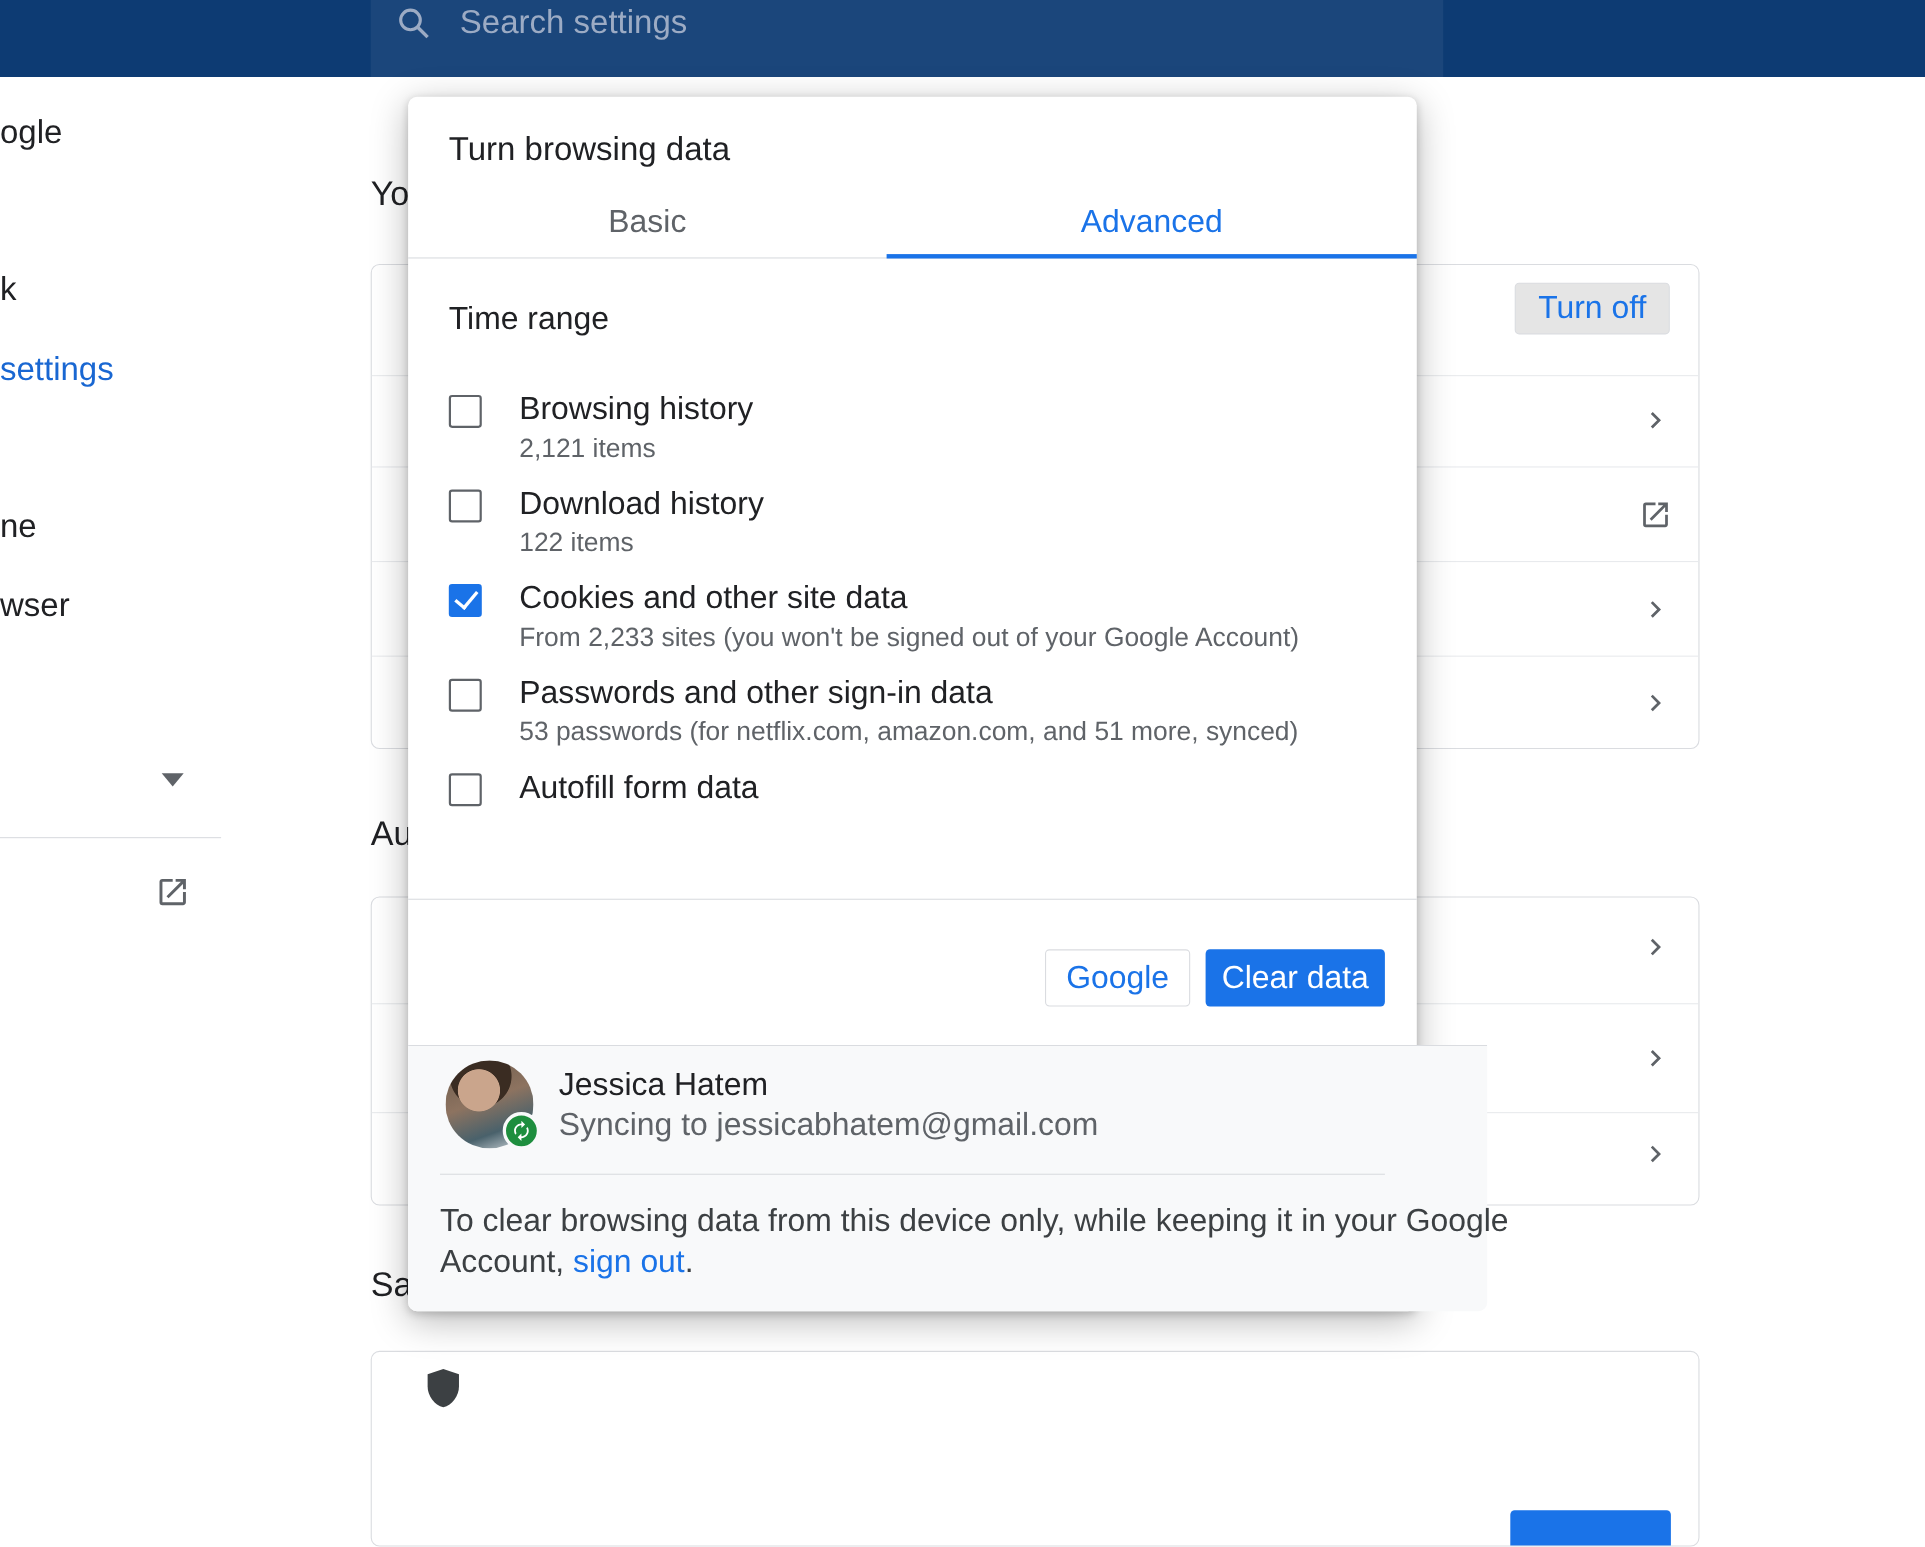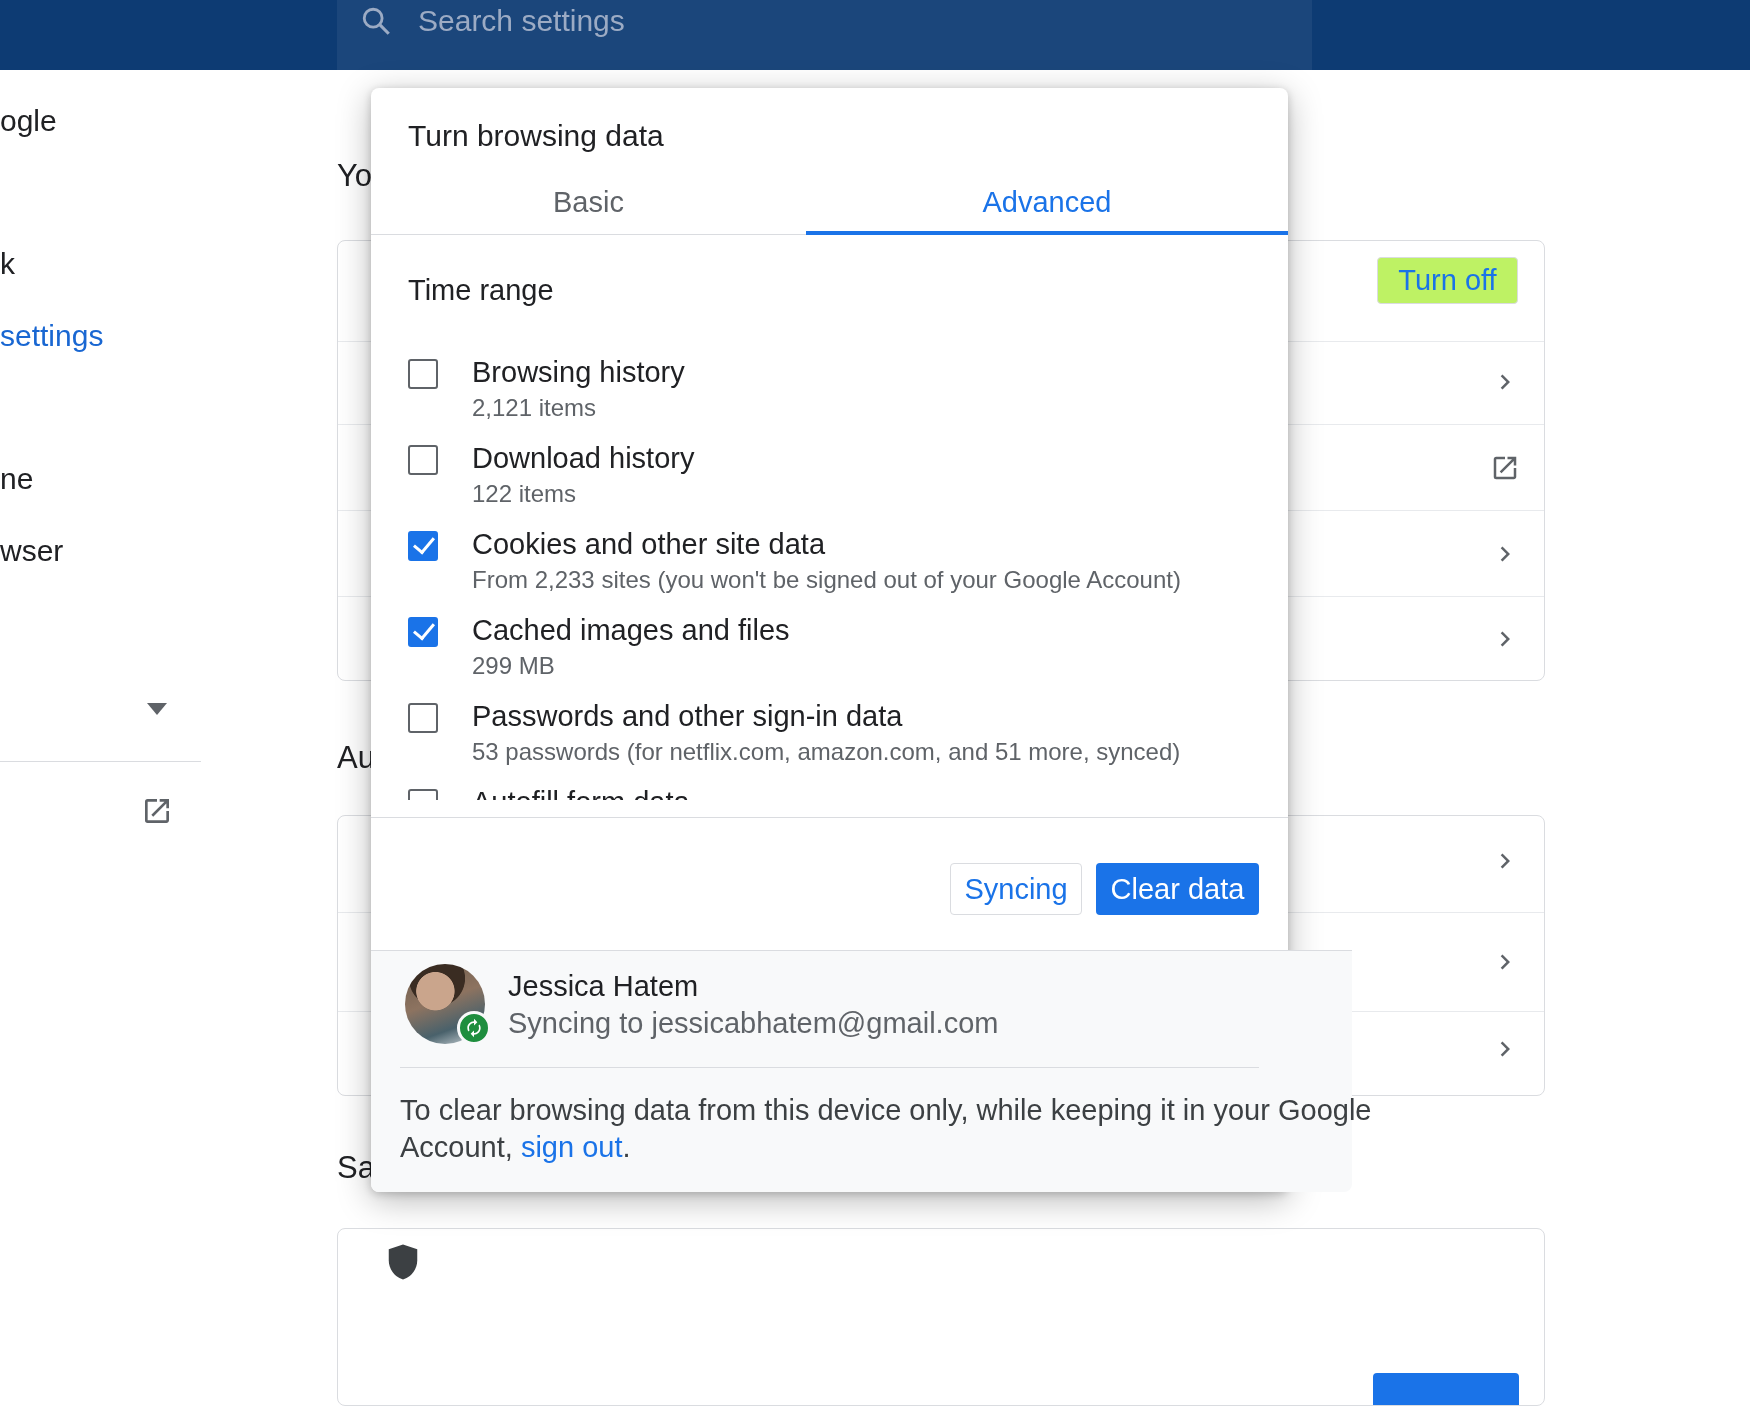--- a/index.html
+++ b/index.html
@@ -24,21 +24,21 @@
     border-left:10px solid transparent;border-right:10px solid transparent;border-top:12px solid var(--c-secondary);cursor:pointer}
   .side-divider{position:absolute;left:0;top:761px;width:201px;height:1px;background:var(--c-border)}
   .side-ext{position:absolute;left:141px;top:795px;width:32px;height:32px;cursor:pointer}
 
   
   .sec-h{position:absolute;font-size:31px;line-height:36px;color:var(--c-text);white-space:nowrap}
   .card{position:absolute;left:337px;width:1208px;background:#fff;border:1px solid var(--c-border);border-radius:8px}
   .sep{position:absolute;left:0;width:100%;height:1px;background:var(--c-sep)}
   .chev,.extlink{position:absolute;left:1152px;width:30px;height:30px;cursor:pointer}
   .turnoff{position:absolute;left:1039px;top:16px;width:141px;height:47px;border:1px solid var(--c-border);
-    border-radius:4px;background:#bef264;color:var(--c-accent);font-size:29px;font-weight:500;
+    border-radius:4px;background:#e5e5e5;color:var(--c-accent);font-size:29px;font-weight:500;
     font-family:inherit;cursor:pointer}
   .shield{position:absolute;left:46px;top:14px;width:38px;height:38px}
   .partial-btn{position:absolute;left:1035px;top:144px;width:146px;height:48px;background:var(--c-accent);
     border:none;border-radius:4px;cursor:pointer}
   .clip{overflow:hidden}
 
   
   .dialog{position:absolute;left:371px;top:88px;width:917px;height:1104px;background:#fff;border-radius:8px;
     box-shadow:0 8px 34px rgba(0,0,0,0.28), 0 2px 8px rgba(0,0,0,0.18);z-index:10}
   .dlg-title{position:absolute;left:37px;top:29px;font-size:30px;line-height:38px;color:var(--c-text)}
@@ -200,39 +200,34 @@
       <span class="checkbox"></span>
       <div class="cb-title">Download history</div>
       <div class="cb-sub">122 items</div>
     </div>
     <div class="cb-row">
       <span class="checkbox checked"></span>
       <div class="cb-title">Cookies and other site data</div>
       <div class="cb-sub">From 2,233 sites (you won't be signed out of your Google Account)</div>
     </div>
     <div class="cb-row">
-      <span class="checkbox checked"></span>
-      <div class="cb-title">Cached images and files</div>
-      <div class="cb-sub">299 MB</div>
-    </div>
-    <div class="cb-row">
       <span class="checkbox"></span>
       <div class="cb-title">Passwords and other sign-in data</div>
       <div class="cb-sub">53 passwords (for netflix.com, amazon.com, and 51 more, synced)</div>
     </div>
     <div class="cb-row">
       <span class="checkbox"></span>
       <div class="cb-title">Autofill form data</div>
       <div class="cb-sub"></div>
     </div>
   </div>
 
   <div class="dlg-divider"></div>
 
-  <button class="btn btn-cancel">Syncing</button>
+  <button class="btn btn-cancel">Google</button>
   <button class="btn btn-confirm">Clear data</button>
 
   <div class="sync">
     <div class="avatar"></div>
     <div class="sync-badge">
       <svg viewBox="0 0 24 24" width="20" height="20" fill="#ffffff">
         <path d="M12 6v3l4-4-4-4v3c-4.42 0-8 3.58-8 8 0 1.57.46 3.03 1.24 4.26L6.7 14.8A5.87 5.87 0 0 1 6 12c0-3.31 2.69-6 6-6zm6.76 1.74L17.3 9.2c.44.84.7 1.79.7 2.8 0 3.31-2.69 6-6 6v-3l-4 4 4 4v-3c4.42 0 8-3.58 8-8 0-1.57-.46-3.03-1.24-4.26z"></path>
       </svg>
     </div>
     <div class="acct-name">Jessica Hatem</div>

